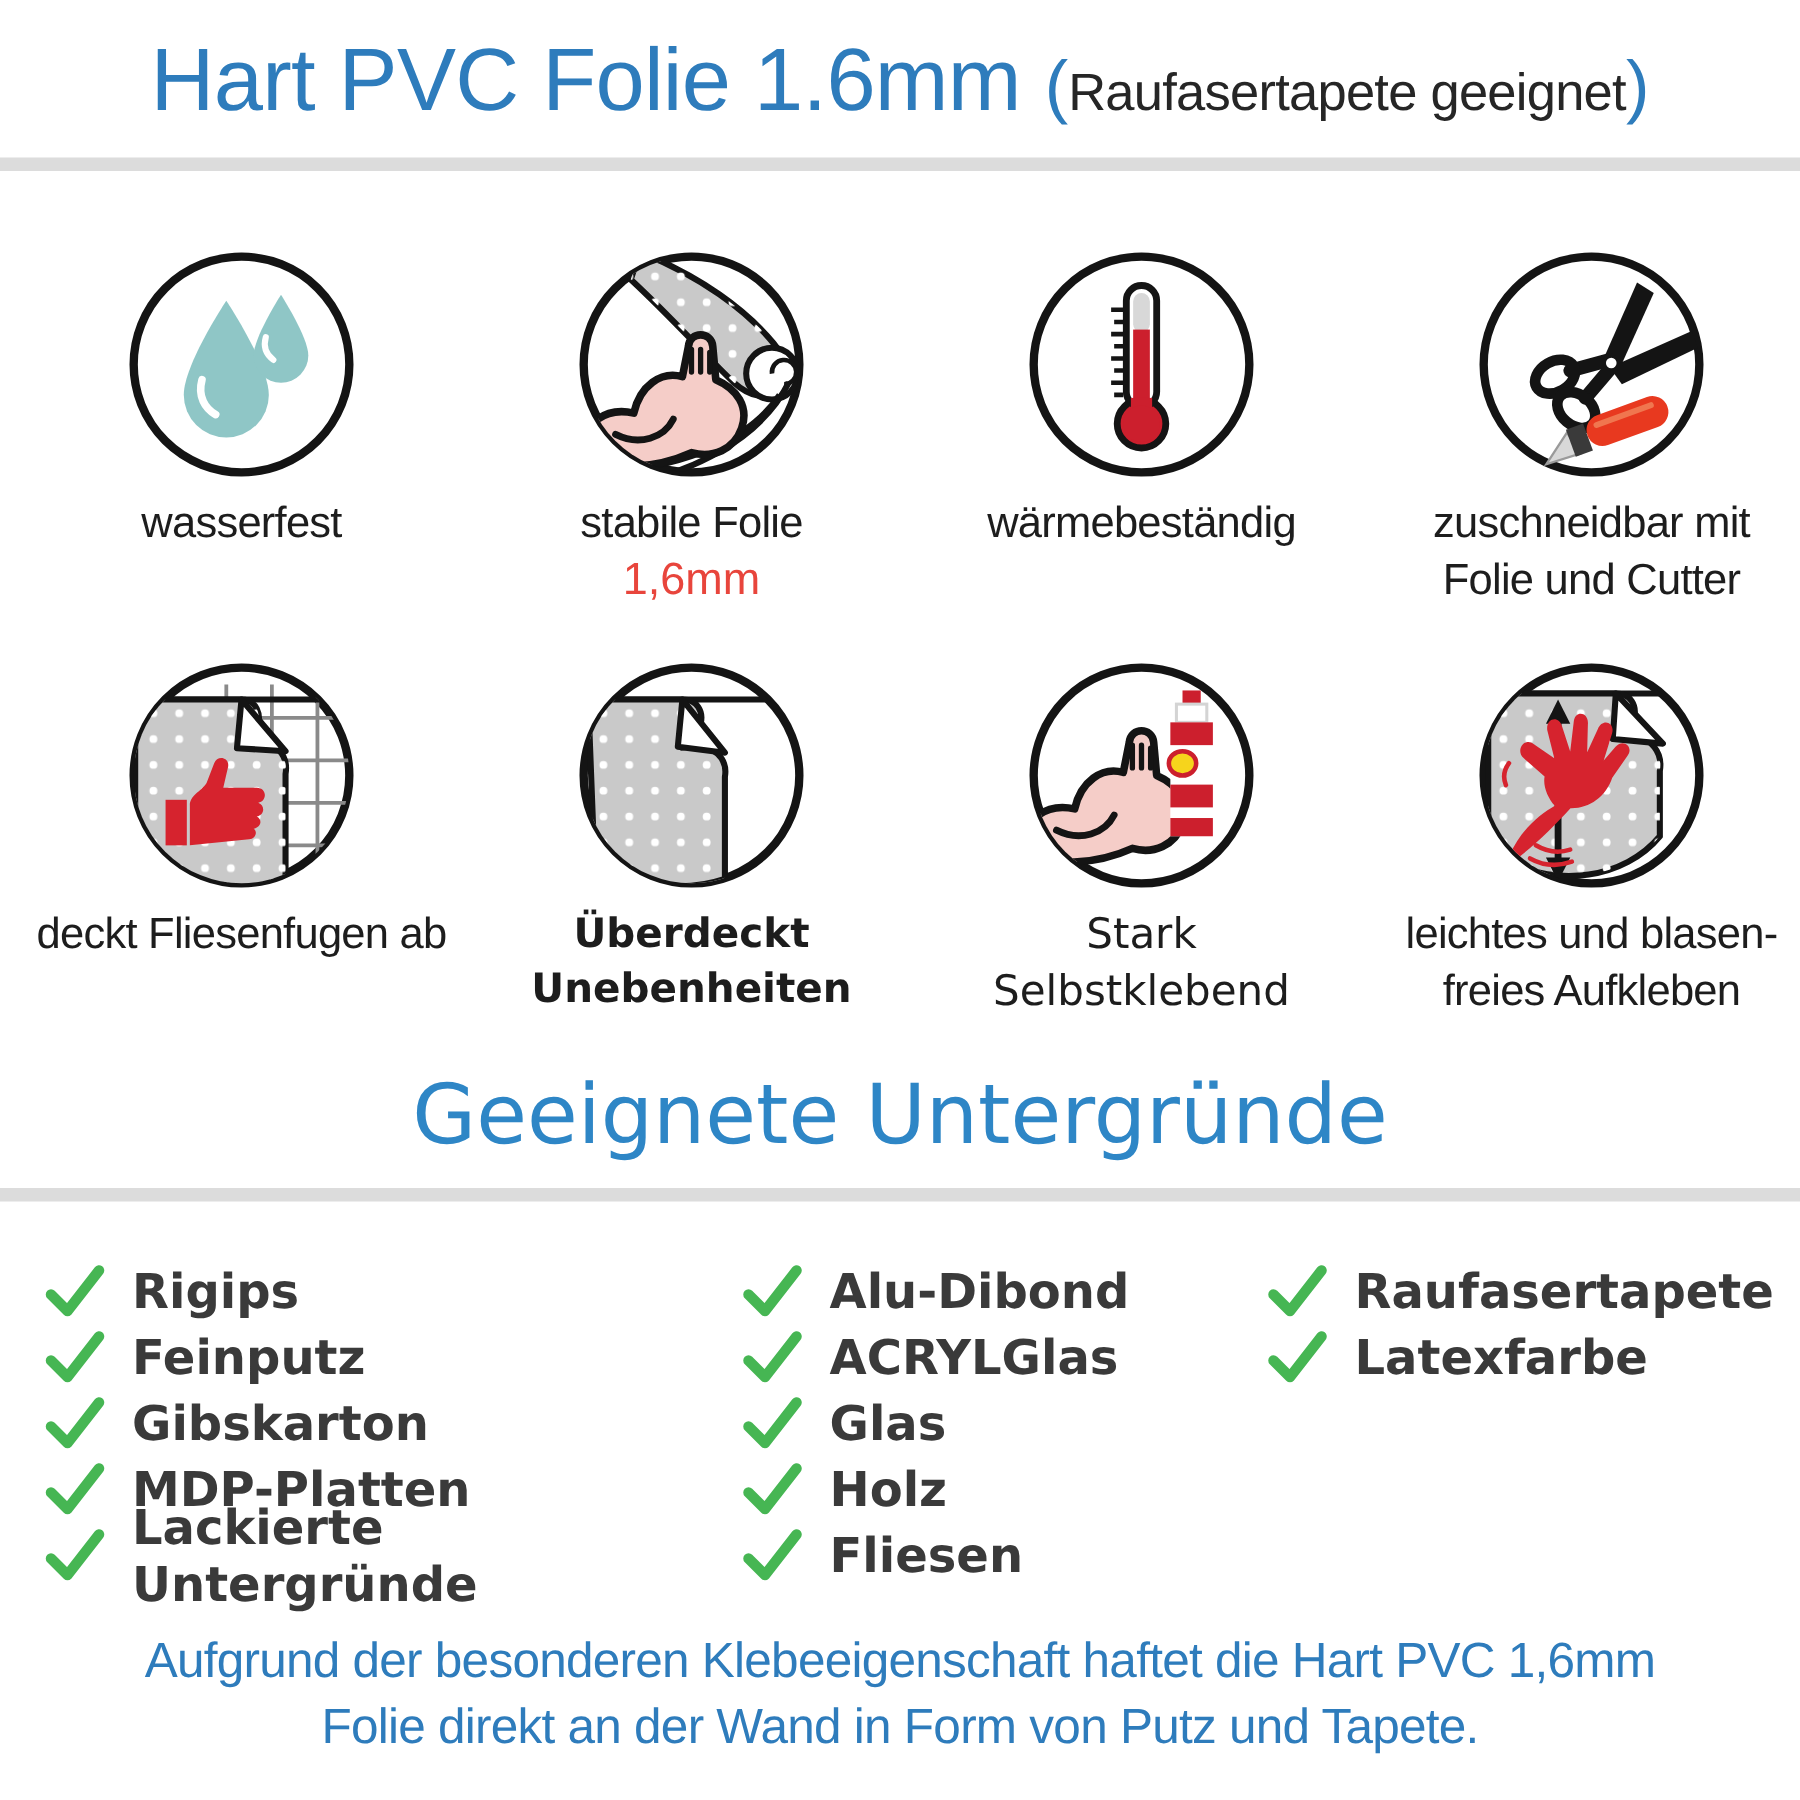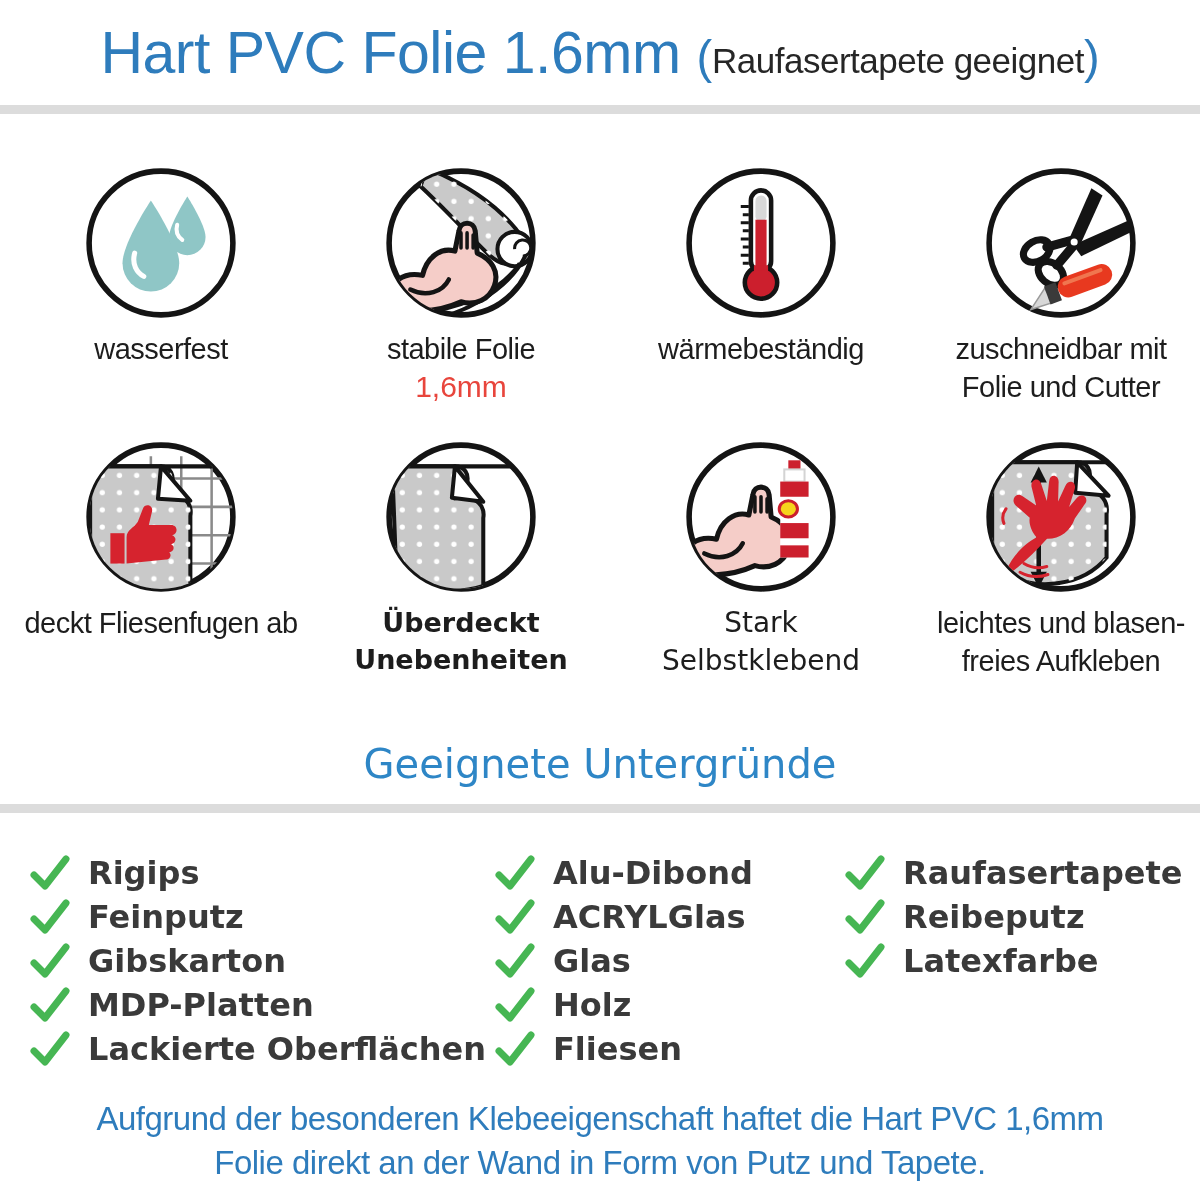--- a/index.html
+++ b/index.html
@@ -24,22 +24,22 @@
   .icon-wrap svg{display:block;}
   .caption{margin-top:6px;font-size:29px;line-height:38px;color:#1d1d1d;
            text-align:center;white-space:pre-line;letter-spacing:-0.5px;}
   .caption.bold-alt{font-family:"DejaVu Sans",sans-serif;font-weight:700;
            font-size:27px;line-height:37px;letter-spacing:0;}
   .caption.semibold-alt{font-family:"DejaVu Sans",sans-serif;font-weight:400;
            font-size:28px;line-height:38px;letter-spacing:0;}
   .caption-highlight{margin-top:2px;font-size:30px;color:#e8453c;letter-spacing:0;}
 
   
-  .section-heading{margin-top:62px;text-align:center;color:#2e86c6;
-           font-family:"DejaVu Sans",sans-serif;font-size:40px;line-height:1.1;}
+  .section-heading{margin-top:33px;text-align:center;color:#2e86c6;
+           font-family:"DejaVu Sans",sans-serif;font-size:55px;line-height:1.1;}
 
   
   .checklist{display:grid;grid-template-columns:465px 350px 1fr;
            padding-left:28px;margin-top:38px;font-weight:bold;}
   .check-col{display:flex;flex-direction:column;}
   .check-item{display:flex;align-items:center;height:44px;
            font-family:"DejaVu Sans",sans-serif;font-size:32px;color:#3a3a3a;}
   .check-item .chk{width:44px;height:36px;margin-right:16px;flex:0 0 auto;}
 
   
@@ -289,21 +289,21 @@
       <div class="check-item">
         <svg class="chk" viewBox="0 0 40 36">
             <path d="M4 20 L15 31 L36 4" stroke="#46b653" stroke-width="7" fill="none" stroke-linecap="round" stroke-linejoin="round"></path>
           </svg>
         <span>MDP-Platten</span>
       </div>
       <div class="check-item">
         <svg class="chk" viewBox="0 0 40 36">
             <path d="M4 20 L15 31 L36 4" stroke="#46b653" stroke-width="7" fill="none" stroke-linecap="round" stroke-linejoin="round"></path>
           </svg>
-        <span>Lackierte Oberflächen</span>
+        <span>Lackierte Untergründe</span>
       </div>
     </div>
 
     <div class="check-col">
       <div class="check-item">
         <svg class="chk" viewBox="0 0 40 36">
             <path d="M4 20 L15 31 L36 4" stroke="#46b653" stroke-width="7" fill="none" stroke-linecap="round" stroke-linejoin="round"></path>
           </svg>
         <span>Alu-Dibond</span>
       </div>
@@ -332,26 +332,20 @@
         <span>Fliesen</span>
       </div>
     </div>
 
     <div class="check-col">
       <div class="check-item">
         <svg class="chk" viewBox="0 0 40 36">
             <path d="M4 20 L15 31 L36 4" stroke="#46b653" stroke-width="7" fill="none" stroke-linecap="round" stroke-linejoin="round"></path>
           </svg>
         <span>Raufasertapete</span>
-      </div>
-      <div class="check-item">
-        <svg class="chk" viewBox="0 0 40 36">
-            <path d="M4 20 L15 31 L36 4" stroke="#46b653" stroke-width="7" fill="none" stroke-linecap="round" stroke-linejoin="round"></path>
-          </svg>
-        <span>Reibeputz</span>
       </div>
       <div class="check-item">
         <svg class="chk" viewBox="0 0 40 36">
             <path d="M4 20 L15 31 L36 4" stroke="#46b653" stroke-width="7" fill="none" stroke-linecap="round" stroke-linejoin="round"></path>
           </svg>
         <span>Latexfarbe</span>
       </div>
     </div>
   </div>
 

